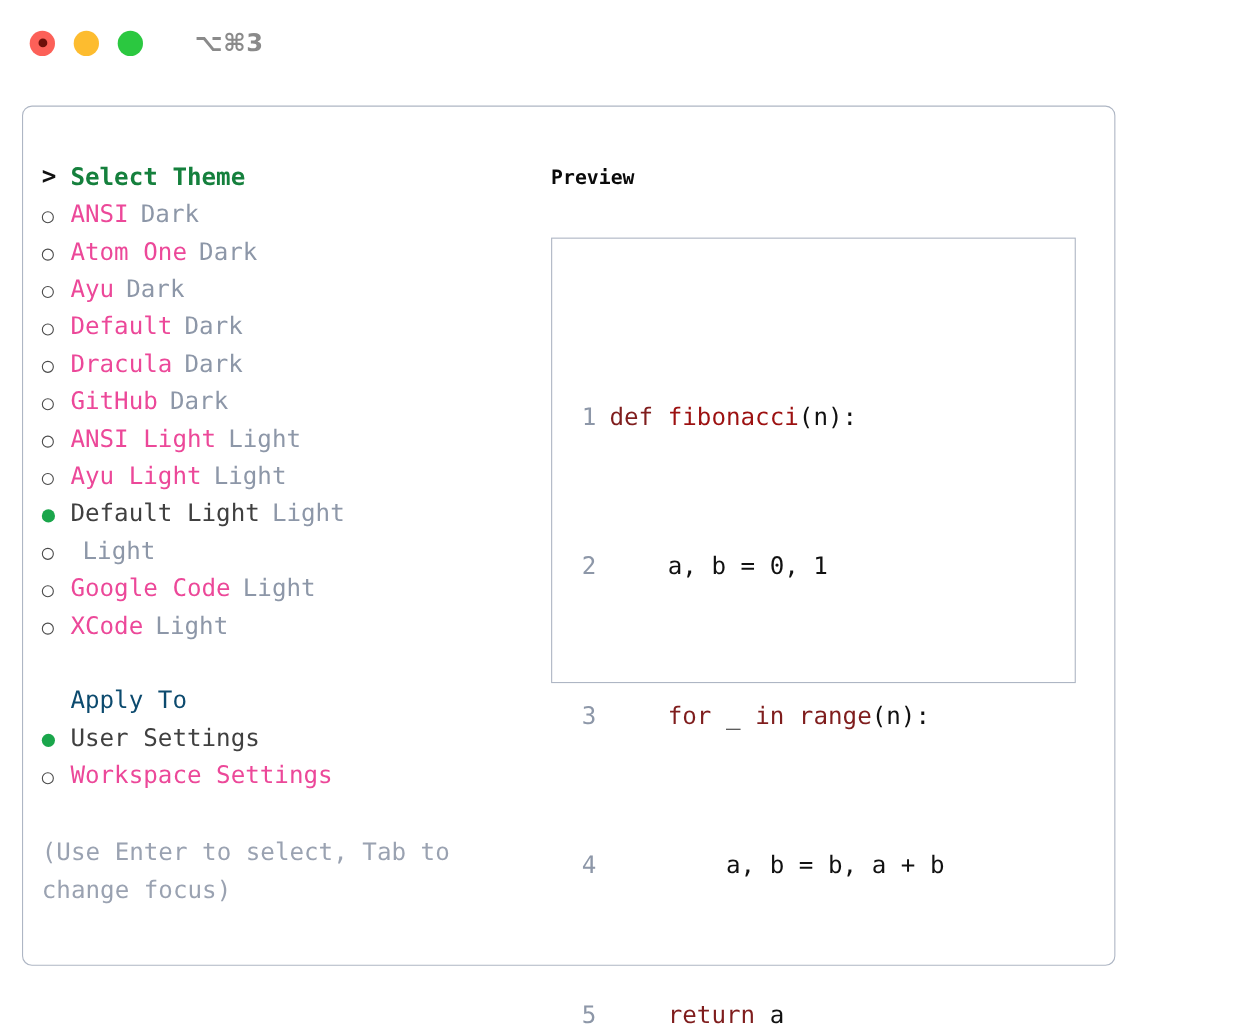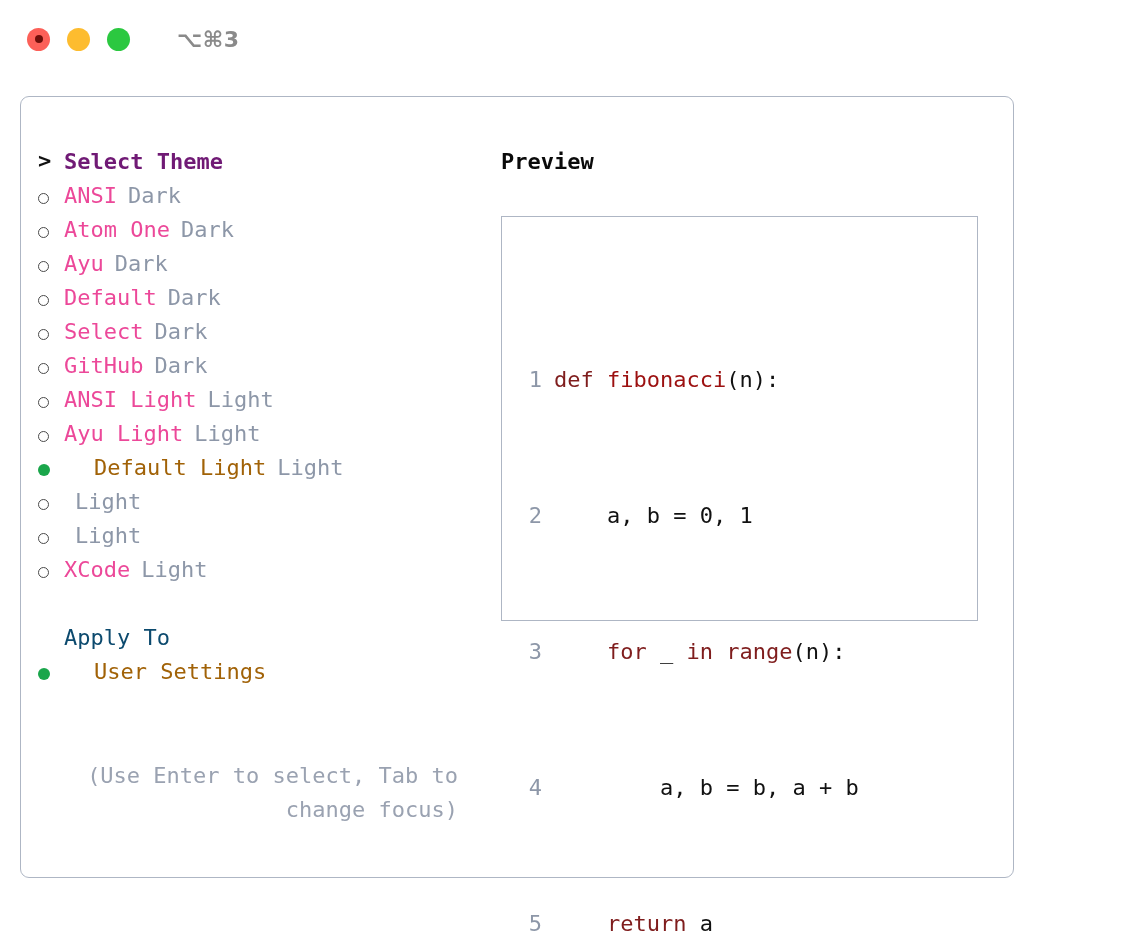--- a/index.html
+++ b/index.html
@@ -136,57 +136,55 @@
     font-weight: 700;
     color: #111111;
     font-size: 22px;
   }
 
   .row-label {
     color: #ec4899;
   }
   .row.header .row-label {
     font-weight: 700;
-    color: #701a75;
+    color: #15803d;
   }
   .row.selected .row-label {
-    color: #a16207;
-    margin-left: 30px;
+    color: #404040;
   }
   .row-variant {
     color: #8d97a8;
     margin-left: 11px;
   }
 
   .spacer-row { height: 34px; }
 
   .section-label {
     color: #0c4a6e;
   }
 
   .hint {
     position: absolute;
     left: 17px;
     top: 662px;
     width: 420px;
     font-size: 22px;
     line-height: 34px;
     color: #9aa2b1;
-    text-align: right;
   }
 
   
   .right-col {
     position: absolute;
     left: 480px;
     top: 48px;
     width: 490px;
   }
   .preview-title {
-    font-size: 22px;
+    font-size: 18px;
     font-weight: 700;
     color: #0a0a0a;
     line-height: 34px;
   }
   .preview-box {
     margin-top: 37px;
     width: 477px;
     height: 405px;
     border: 1.6px solid #aeb6c4;
     box-sizing: border-box;
@@ -277,21 +275,21 @@
               <span class="bullet-ring"></span>
             </span>
           <span class="row-label">Default</span>
           <span class="row-variant">Dark</span>
         </div>
 
         <div class="row">
           <span class="marker">
               <span class="bullet-ring"></span>
             </span>
-          <span class="row-label">Select</span>
+          <span class="row-label">Dracula</span>
           <span class="row-variant">Dark</span>
         </div>
 
         <div class="row">
           <span class="marker">
               <span class="bullet-ring"></span>
             </span>
           <span class="row-label">GitHub</span>
           <span class="row-variant">Dark</span>
         </div>
@@ -324,20 +322,21 @@
           <span class="marker">
               <span class="bullet-ring"></span>
             </span>
           <span class="row-variant">Light</span>
         </div>
 
         <div class="row">
           <span class="marker">
               <span class="bullet-ring"></span>
             </span>
+          <span class="row-label">Google Code</span>
           <span class="row-variant">Light</span>
         </div>
 
         <div class="row">
           <span class="marker">
               <span class="bullet-ring"></span>
             </span>
           <span class="row-label">XCode</span>
           <span class="row-variant">Light</span>
         </div>
@@ -349,20 +348,26 @@
           <span class="section-label">Apply To</span>
         </div>
 
         <div class="row selected">
           <span class="marker">
               <span class="bullet-dot"></span>
             </span>
           <span class="row-label">User Settings</span>
         </div>
 
+        <div class="row">
+          <span class="marker">
+              <span class="bullet-ring"></span>
+            </span>
+          <span class="row-label">Workspace Settings</span>
+        </div>
       </div>
 
       <div class="hint">(Use Enter to select, Tab to change focus)</div>
 
       <div class="right-col">
         <div class="preview-title">Preview</div>
 
         <div class="preview-box">
           <div class="code-area">
 

